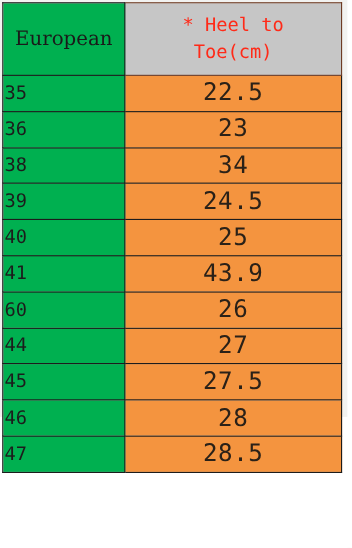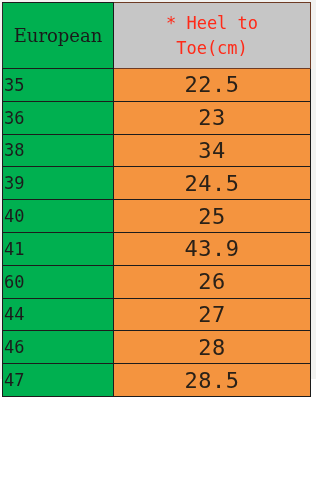--- a/index.html
+++ b/index.html
@@ -138,20 +138,24 @@
         </tr>
         <tr class="data-row">
           <td class="eu-cell">60</td>
           <td class="cm-cell">26</td>
         </tr>
         <tr class="data-row">
           <td class="eu-cell">44</td>
           <td class="cm-cell">27</td>
         </tr>
         <tr class="data-row">
+          <td class="eu-cell">45</td>
+          <td class="cm-cell">27.5</td>
+        </tr>
+        <tr class="data-row">
           <td class="eu-cell">46</td>
           <td class="cm-cell">28</td>
         </tr>
         <tr class="data-row">
           <td class="eu-cell">47</td>
           <td class="cm-cell">28.5</td>
         </tr>
       </tbody>
   </table>
 </div>

